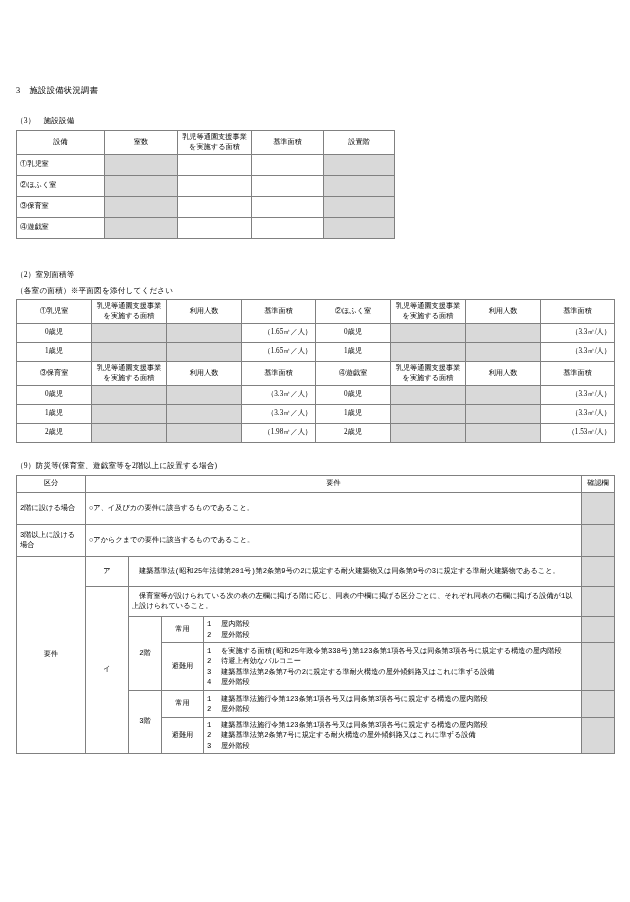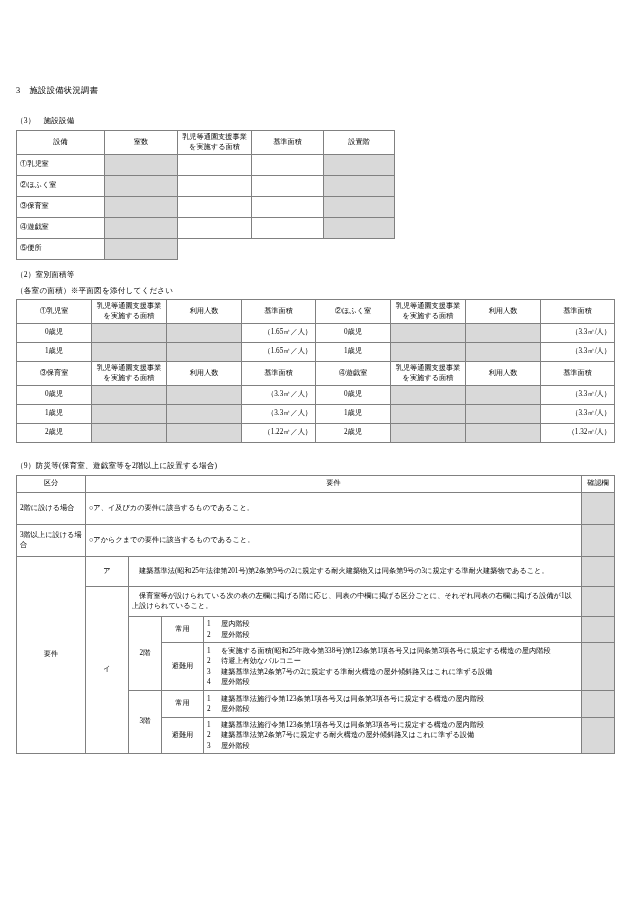--- a/index.html
+++ b/index.html
@@ -68,21 +68,21 @@
   #t-facility { left: 16px; top: 130px; width: 378px; }
   #t-facility td { height: 21px; }
   #t-facility thead td { height: 24px; }
 
   
   #t-rooms { left: 16px; top: 299px; width: 598px; }
   #t-rooms td { height: 19px; }
   #t-rooms td.hdr { height: 23px; }
 
   
-  #t-fire { left: 16px; top: 475px; width: 598px; }
+  #t-fire { left: 16px; top: 475px; width: 598px; font-family: Liberation Mono, monospace; }
   #t-fire > tbody > tr > td { vertical-align: middle; }
   .cell-text { line-height: 1.45; }
   .indent1 { text-indent: 7px; }
   .itemlist { margin: 0; padding: 0; list-style: none; }
   .itemlist li {
     display: block;
     padding-left: 14px;
     position: relative;
     line-height: 1.45;
   }
@@ -144,27 +144,20 @@
         <td></td>
         <td></td>
         <td class="shade"></td>
       </tr>
       <tr>
         <td class="lft">④遊戯室</td>
         <td class="shade"></td>
         <td></td>
         <td></td>
         <td class="shade"></td>
-      </tr>
-      <tr>
-        <td class="lft">⑤便所</td>
-        <td class="shade"></td>
-        <td class="noborder-td"></td>
-        <td class="noborder-td"></td>
-        <td class="noborder-td"></td>
       </tr>
     </tbody>
   </table>
 
   <div class="sec-label sec2-label">（2）室別面積等</div>
   <div class="sec-label sec2-note">（各室の面積）※平面図を添付してください</div>
 
   <table class="grid" id="t-rooms">
     <colgroup>
       <col style="width:75px">
@@ -255,25 +248,25 @@
         <td class="ctr">1歳児</td>
         <td class="shade"></td>
         <td class="shade"></td>
         <td class="rgt">（3.3㎡/人）</td>
       </tr>
 
       <tr>
         <td class="ctr">2歳児</td>
         <td class="shade"></td>
         <td class="shade"></td>
-        <td class="rgt">（1.22㎡／人）</td>
+        <td class="rgt">（1.98㎡／人）</td>
         <td class="ctr">2歳児</td>
         <td class="shade"></td>
         <td class="shade"></td>
-        <td class="rgt">（1.32㎡/人）</td>
+        <td class="rgt">（1.53㎡/人）</td>
       </tr>
     </tbody>
   </table>
 
   <div class="sec-label sec3-label">（9）防災等(保育室、遊戯室等を2階以上に設置する場合)</div>
 
   <table class="grid" id="t-fire">
     <colgroup>
       <col style="width:69px">
       <col style="width:43px">

